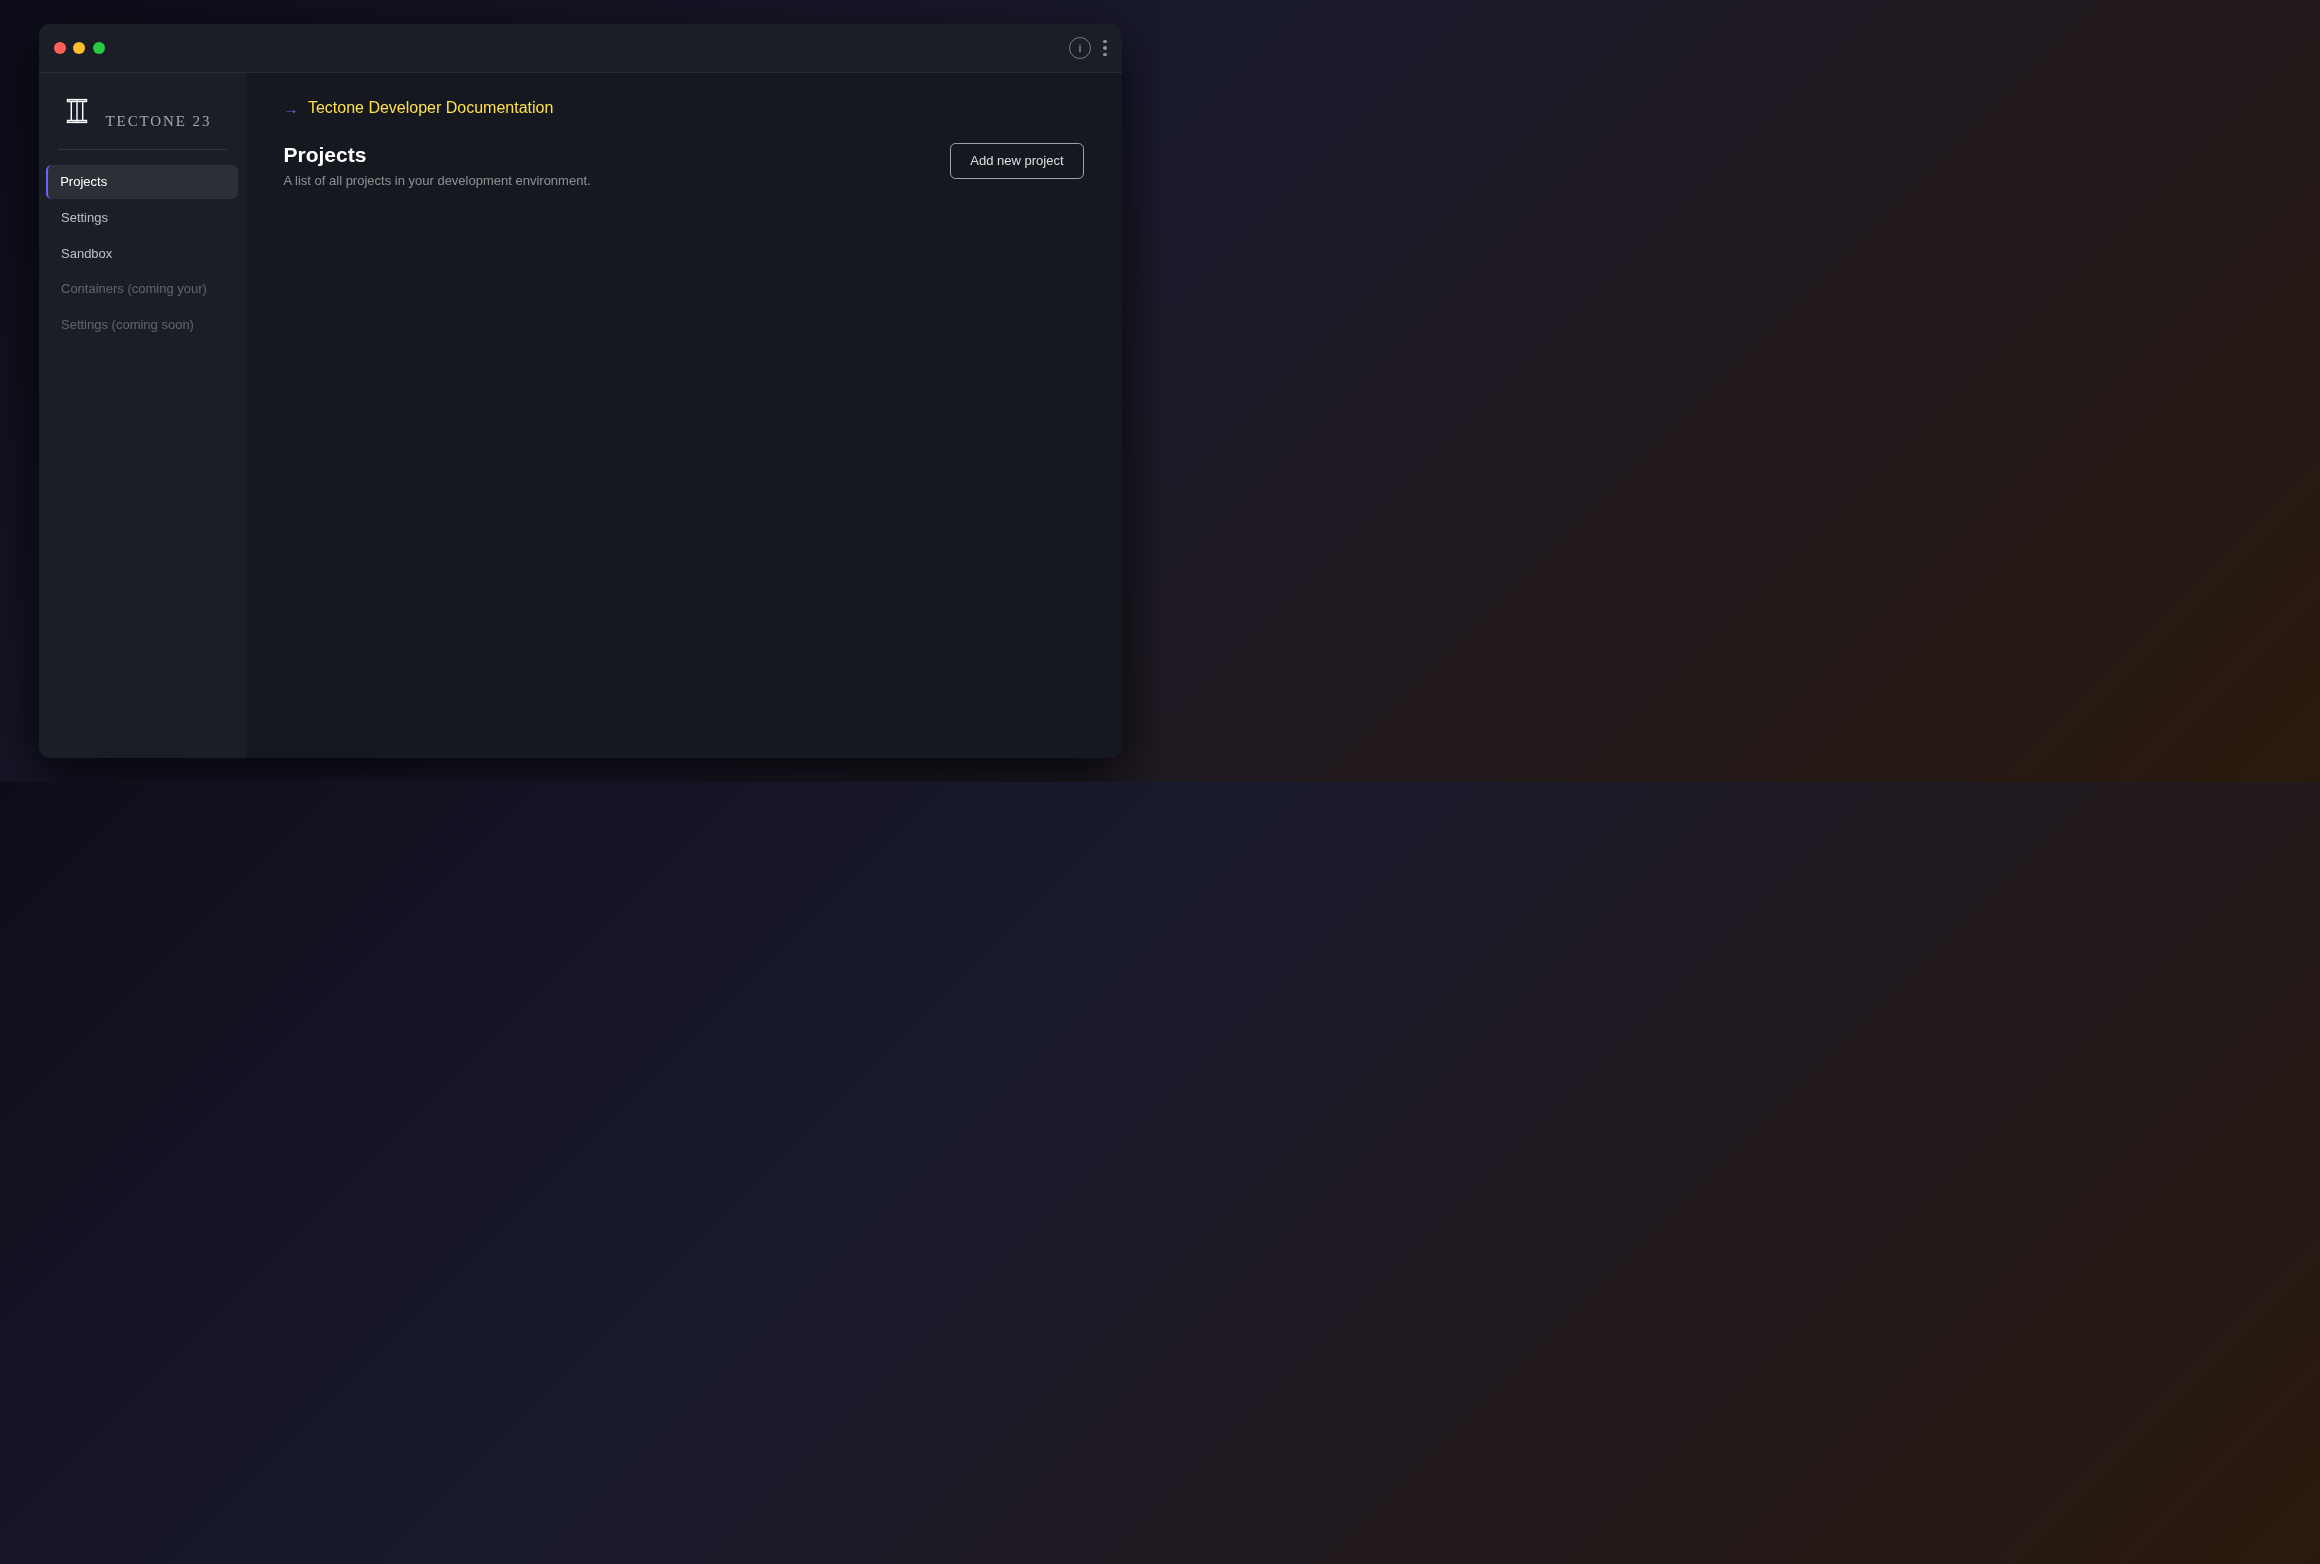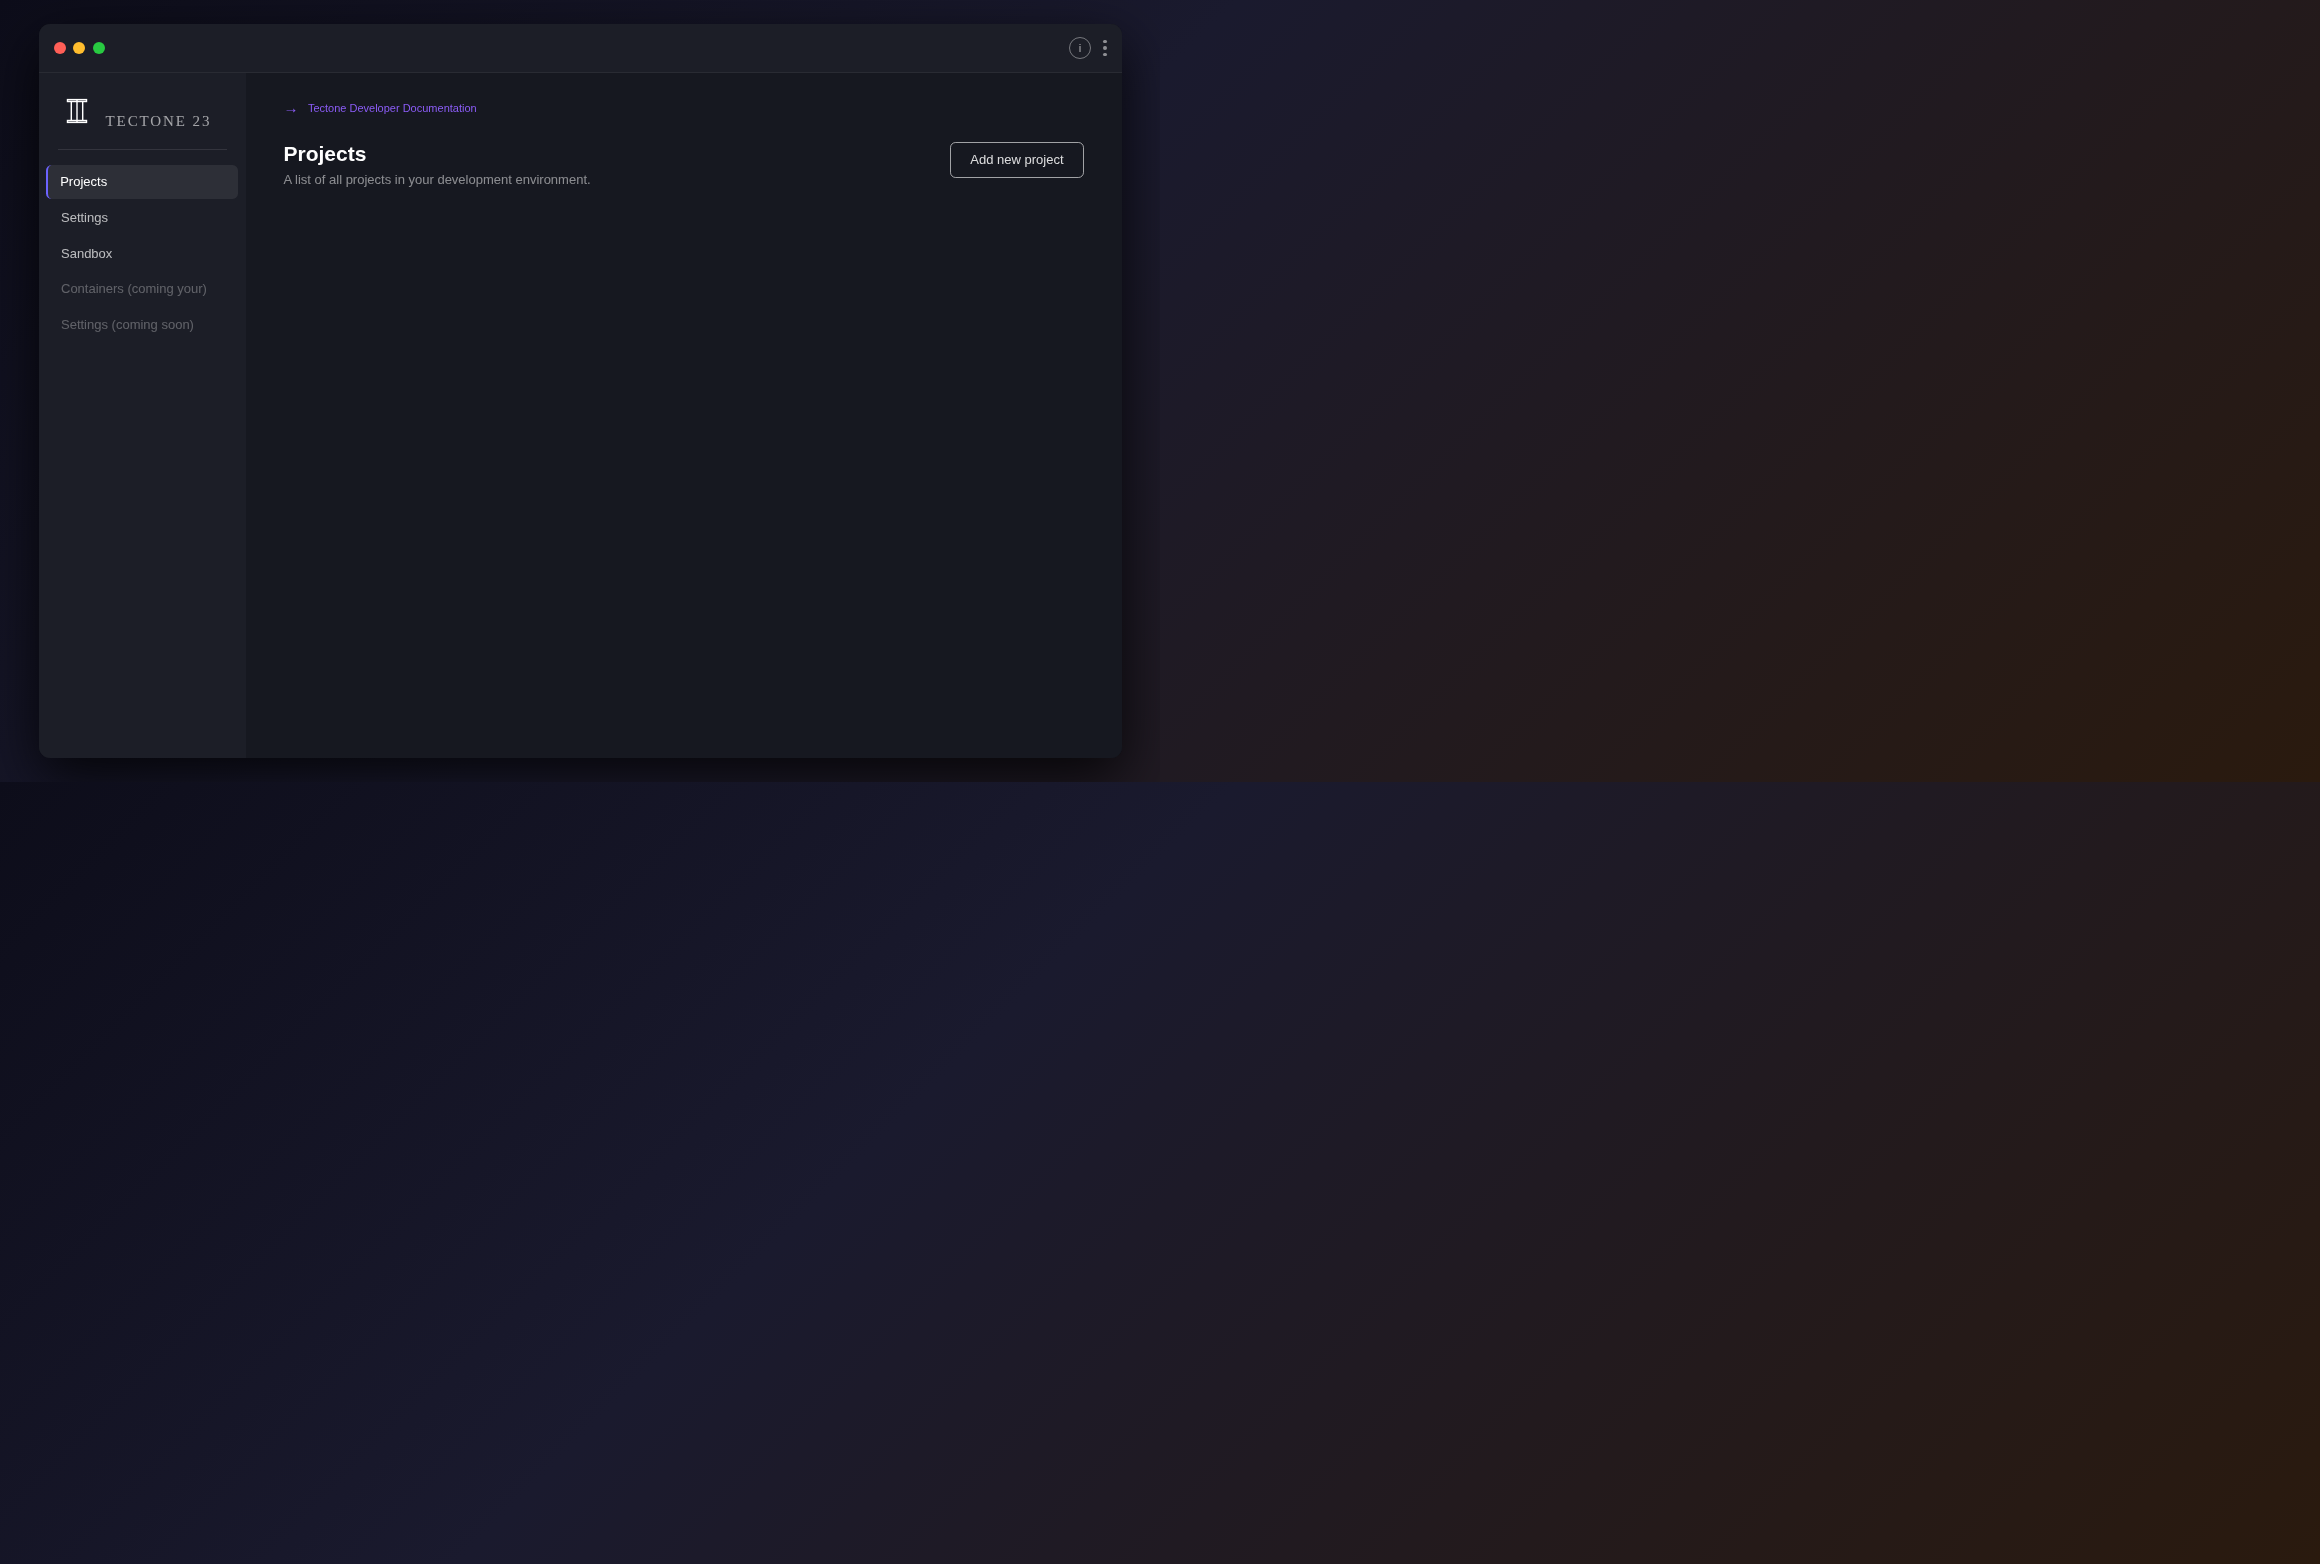--- a/index.html
+++ b/index.html
@@ -190,23 +190,23 @@
       gap: 9.4px;
       margin-bottom: 26px;
     }
 
     .arrow-icon {
       color: #8b5cf6;
       font-size: 15px;
     }
 
     .doc-link a {
-      color: #8b5cf6;
+      color: #fde047;
       text-decoration: none;
-      font-size: 11px;
+      font-size: 16px;
     }
 
     .page-header {
       display: flex;
       align-items: flex-start;
       justify-content: space-between;
       margin-bottom: 34px;
     }
 
     .page-title-area h1 {

